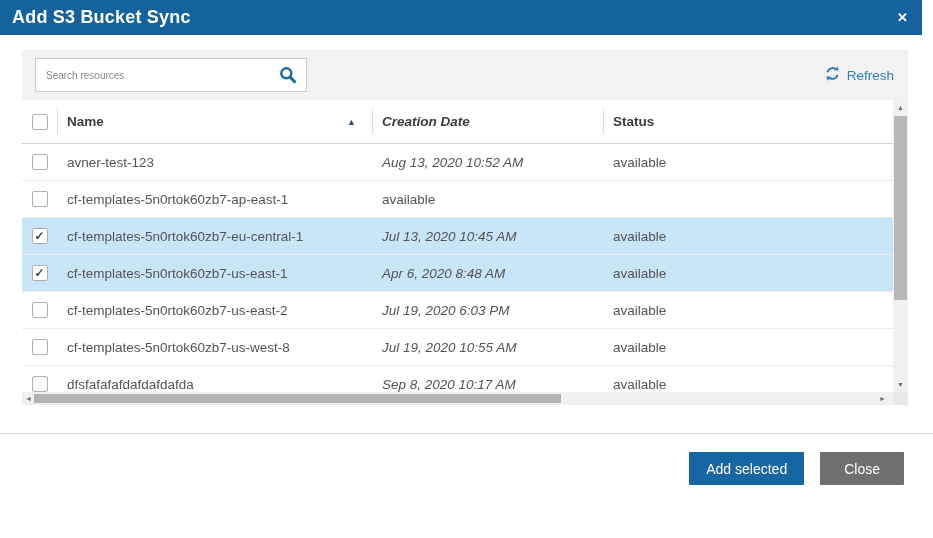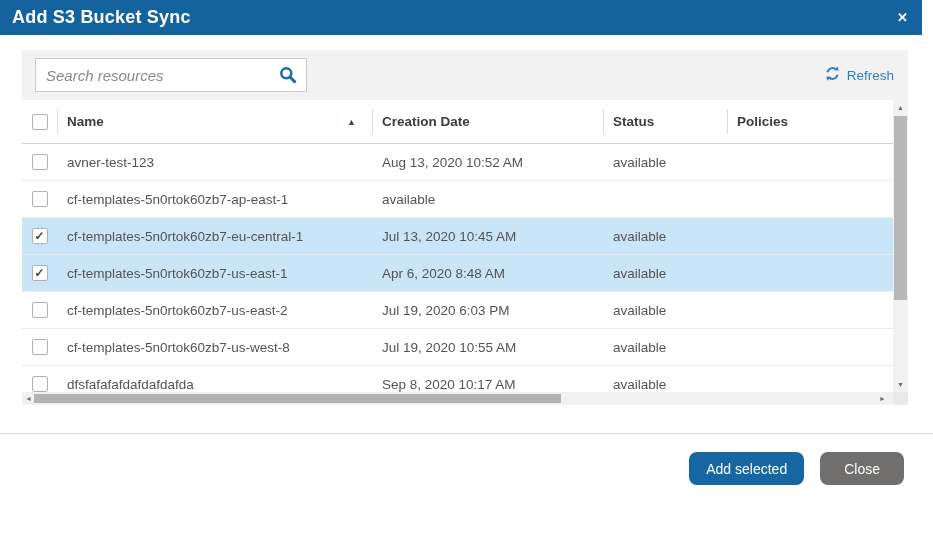--- a/index.html
+++ b/index.html
@@ -12,36 +12,36 @@
     align-items: center; justify-content: space-between; padding: 0 14px 0 12px; }
   .titlebar .title { color: #fff; font-size: 18px; font-weight: 600; letter-spacing: .2px; }
   .close-x { color: #fff; font-size: 13px; font-weight: 900; cursor: pointer; line-height: 1; }
 
   
   .panel { margin: 15px 0 0 22px; width: 886px; height: 50px; background: #f2f2f2;
     display: flex; align-items: center; justify-content: space-between; padding: 0 14px 0 13px; }
   .searchbox { width: 272px; height: 34px; background: #fff; border: 1px solid #c9c9c9;
     display: flex; align-items: center; }
   .searchbox input { flex: 1; border: none; outline: none; padding: 0 6px 0 10px;
-    font-size: 15px; color: #4d7c0f; font-family: "Liberation Sans", sans-serif; background: transparent; font-style: italic; }
+    font-size: 10px; color: #4d7c0f; font-family: "Liberation Sans", sans-serif; background: transparent; }
   .searchbox input::placeholder { color: #8a8a8a; opacity: 1; }
   .search-icon { display: flex; align-items: center; padding-right: 9px; cursor: pointer; }
   .refresh { display: flex; align-items: center; gap: 7px; color: #2D7FC1;
     font-size: 13.5px; cursor: pointer; }
 
   
   .table-wrap { margin-left: 22px; width: 886px; position: relative; }
   .thead { display: flex; height: 44px; align-items: center; width: 871px;
     border-bottom: 1px solid #d1d1d1; background: #fff; }
   .th { font-size: 13.5px; font-weight: 700; color: #3c3c3c; position: relative;
     height: 100%; display: flex; align-items: center; padding-left: 10px; }
   .th .vline { position: absolute; left: 0; top: 9px; bottom: 9px; width: 1px; background: #dcdcdc; }
   .col-check { width: 35px; justify-content: center; padding-left: 0; }
   .col-name { width: 315px; }
-  .col-date { width: 231px; }
+  .col-date { width: 231px; font-style: italic; }
   .col-status { width: 124px; }
   .col-pol { width: 166px; }
   .sort-caret { color: #2B4D70; font-size: 9px; margin-left: auto; margin-right: 16px; }
 
   .tbody { height: 248px; overflow: hidden; width: 871px; }
   .row { display: flex; height: 37px; align-items: center; border-bottom: 1px solid #ececec;
     background: #fff; cursor: pointer; }
   .row.selected { background: #C9E5F8; }
   .cell { font-size: 13.5px; color: #545454; padding-left: 10px; white-space: nowrap;
     overflow: hidden; }
@@ -67,21 +67,21 @@
   .hscroll .thumb { position: absolute; left: 12px; top: 2px; width: 527px; height: 9px;
     background: #b3b3b3; }
   .hscroll .corner { position: absolute; right: 0; top: 0; width: 15px; height: 13px;
     background: #e9e9e9; }
 
   
   .summary { margin: 21px 0 0 22px; font-size: 13.5px; color: #333; height: 18px; }
   .divider { margin-top: 28px; border-top: 1px solid #d9d9d9; width: 933px; }
   .btn-row { display: flex; justify-content: flex-end; gap: 16px; padding: 18px 18px 0 0; }
   .btn { height: 33px; border: none; font-size: 14px; color: #fff; cursor: pointer;
-    font-family: "Liberation Sans", sans-serif; border-radius: 8px; }
+    font-family: "Liberation Sans", sans-serif; border-radius: 1px; }
   .btn-primary { background: #1566A2; padding: 0 17px; }
   .btn-secondary { background: #706F6E; padding: 0 24px; }
 </style>
 </head>
 <body>
 
 <div class="modal">
 
   <div class="titlebar">
     <span class="title">Add S3 Bucket Sync</span>
@@ -122,24 +122,20 @@
         <span class="sort-caret">▲</span>
       </div>
       <div class="th col-date">
         <span class="vline"></span>
         <span>Creation Date</span>
       </div>
       <div class="th col-status">
         <span class="vline"></span>
         <span>Status</span>
       </div>
-      <div class="th col-pol">
-        <span class="vline"></span>
-        <span>Policies</span>
-      </div>
     </div>
 
     <div class="tbody">
         <div class="row">
     <div class="cell col-check" style="display:flex;justify-content:center;padding-left:0;">
       <span class="checkbox"></span>
     </div>
     <div class="cell col-name">avner-test-123</div>
     <div class="cell col-date">Aug 13, 2020 10:52 AM</div>
     <div class="cell col-status">available</div>

